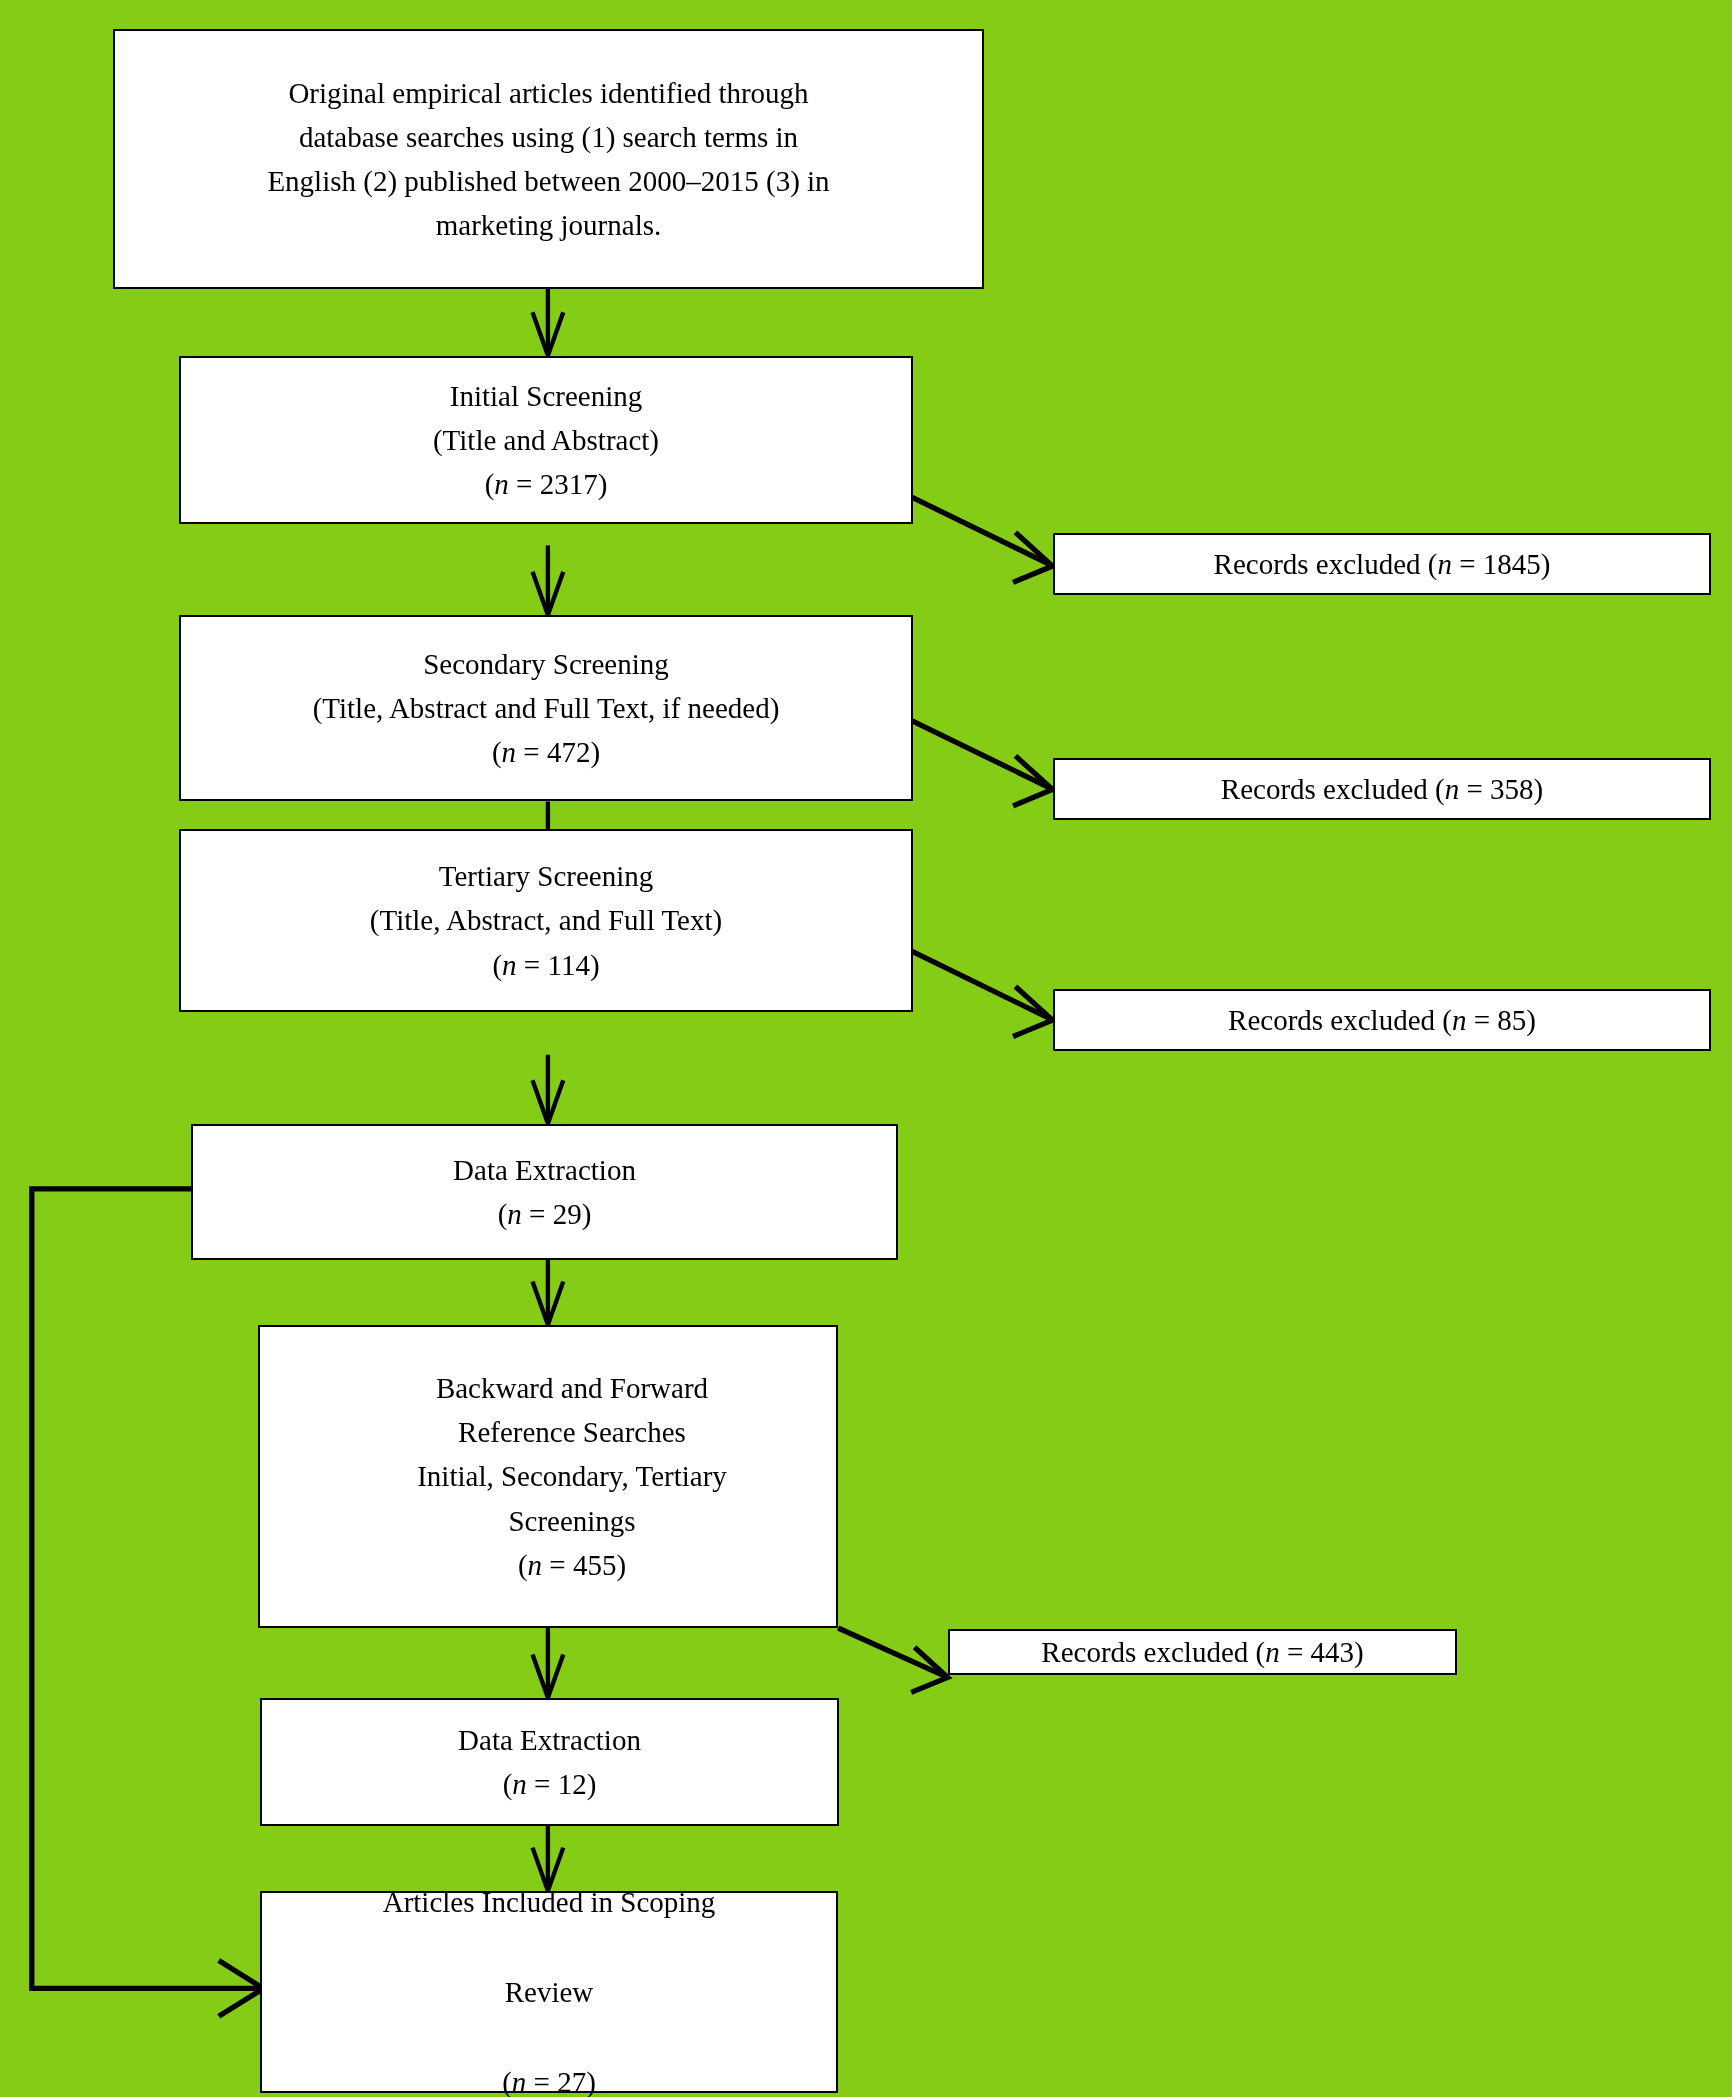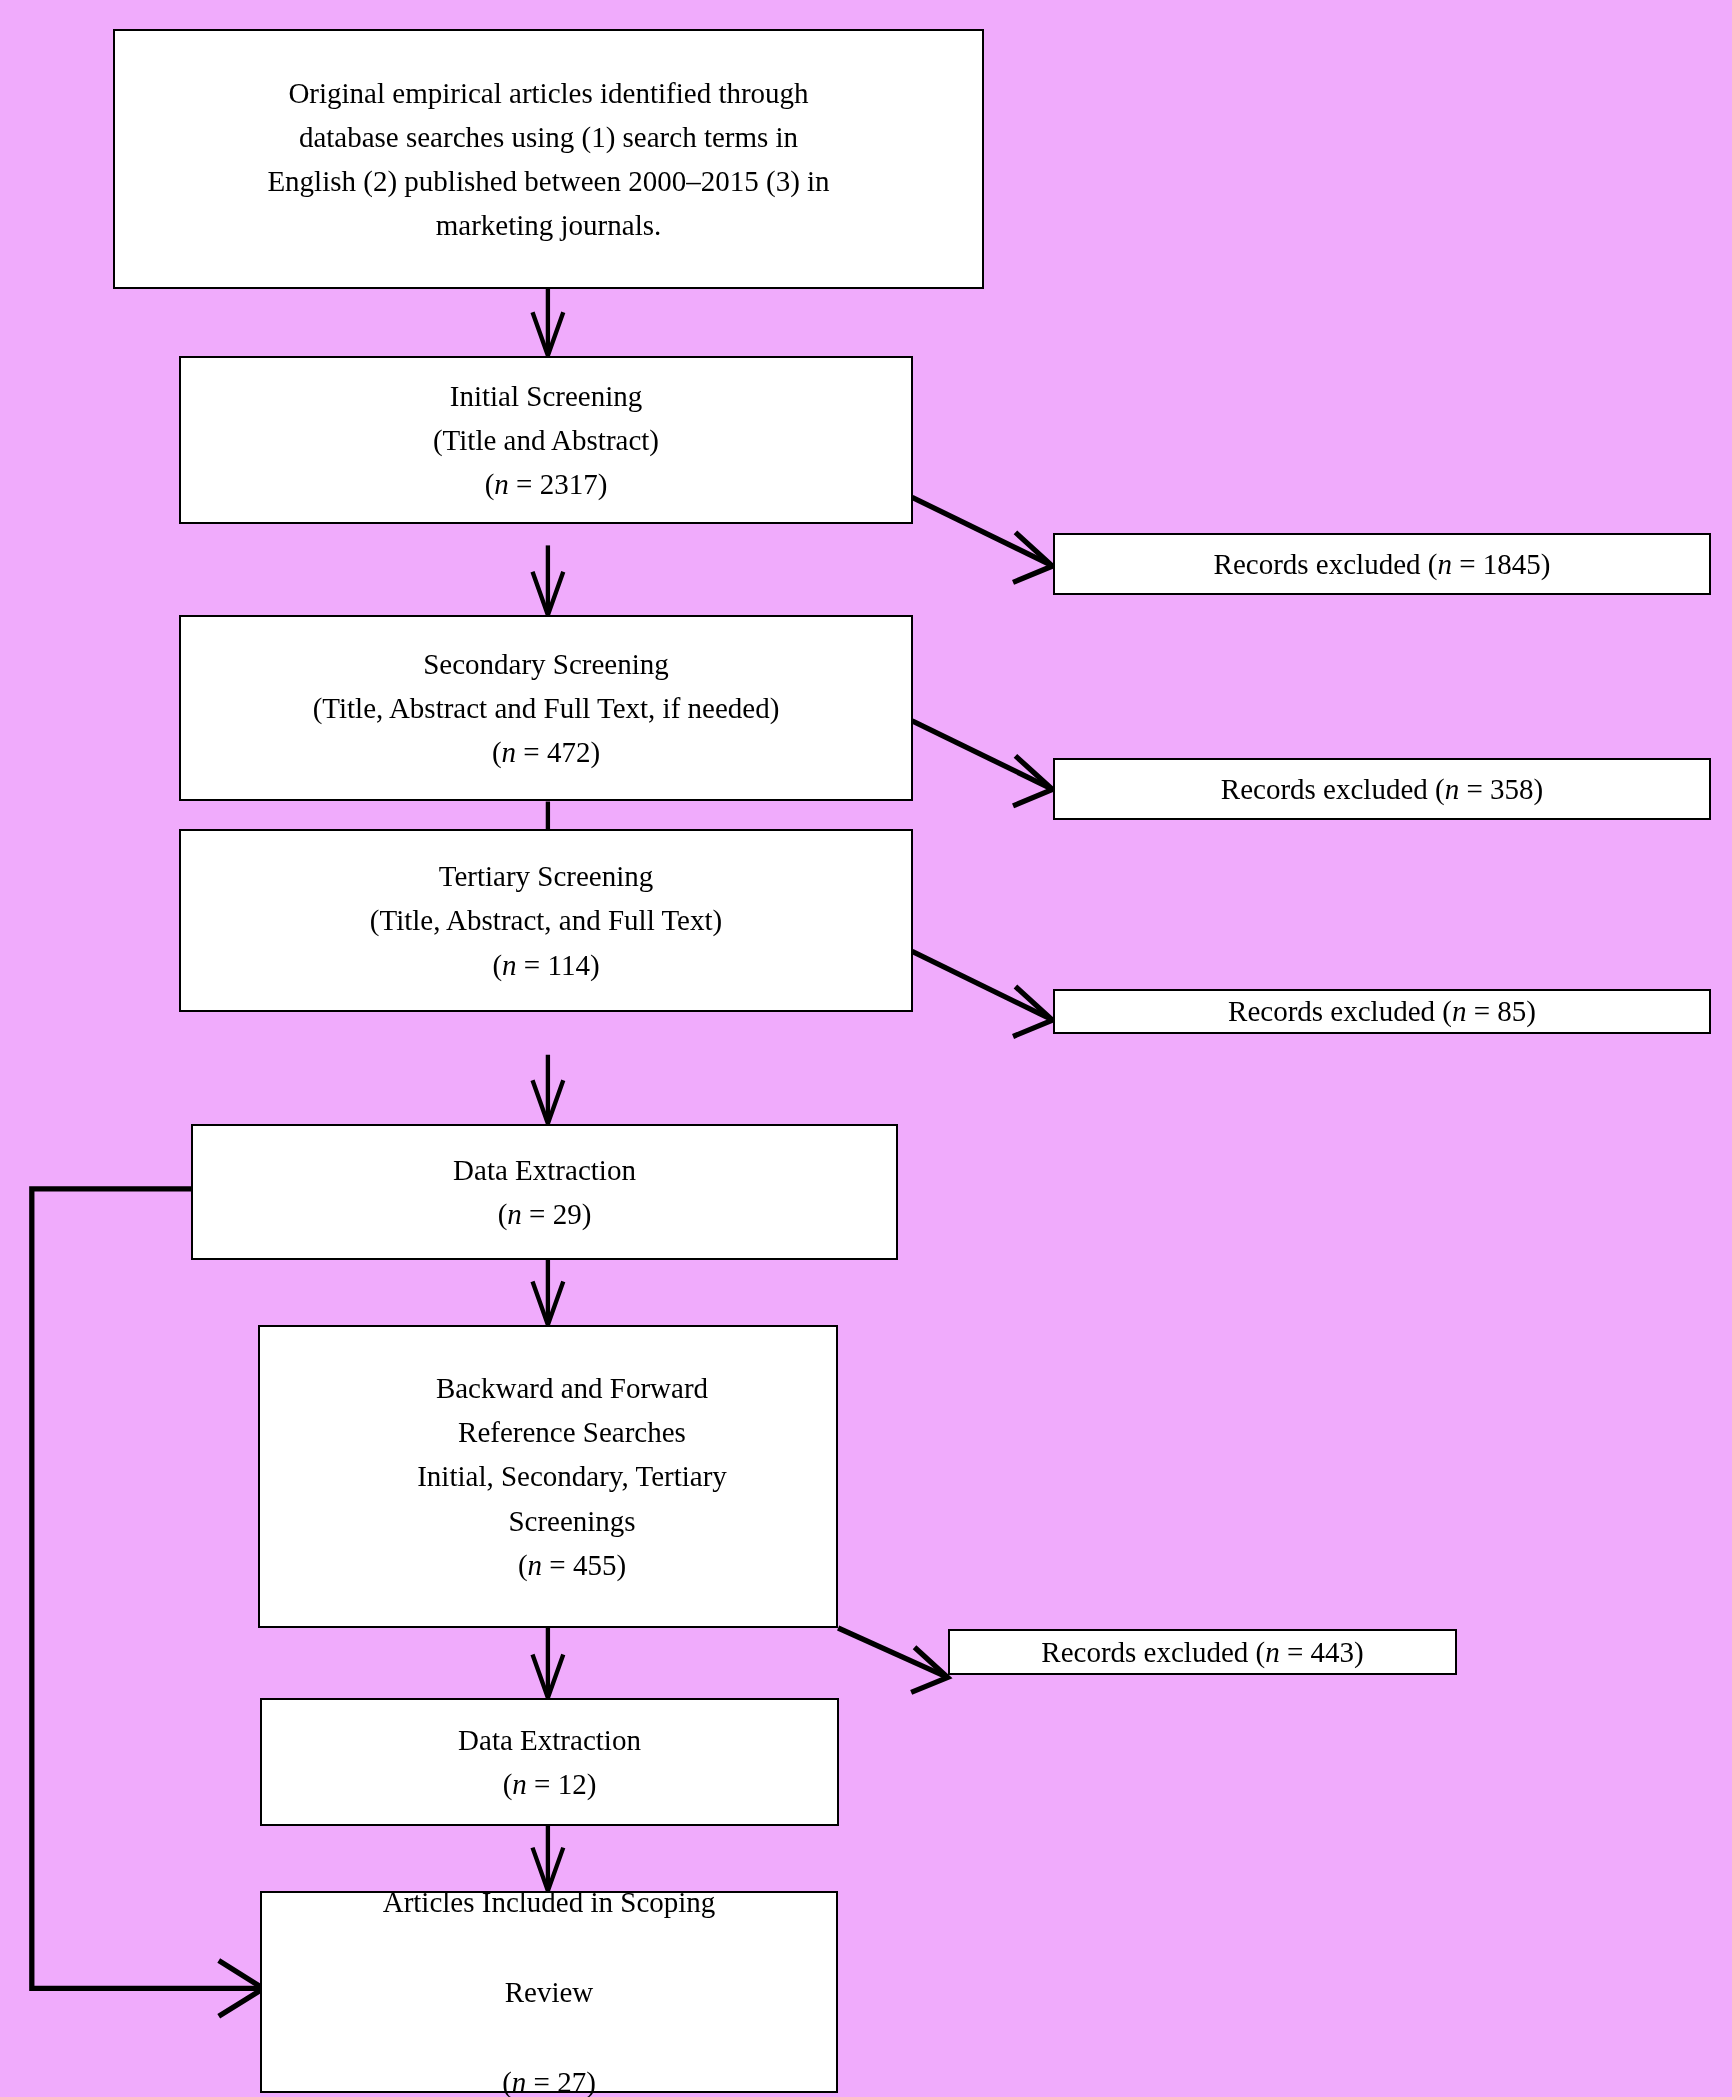--- a/index.html
+++ b/index.html
@@ -4,21 +4,21 @@
 <style>
   html, body {
     margin: 0;
     padding: 0;
     background: #ffffff;
   }
   #stage {
     position: relative;
     width: 1732px;
     height: 2097px;
-    background: #f0abfc;
+    background: #84cc16;
     font-family: "Liberation Serif", "DejaVu Serif", serif;
     color: #000000;
     overflow: hidden;
   }
   #wires {
     position: absolute;
     inset: 0;
     width: 1732px;
     height: 2097px;
   }
@@ -121,21 +121,21 @@
   <div class="node" style="left:1053px; top:758px; width:658px; height:62px;">
     <span class="line nowrap"><span>Records excluded (</span><span class="it">n</span><span> = 358)</span></span>
   </div>
 
   <div class="node" style="left:179px; top:829px; width:734px; height:183px;">
     <span class="line">Tertiary Screening</span>
     <span class="line">(Title, Abstract, and Full Text)</span>
     <span class="line nowrap"><span>(</span><span class="it">n</span><span> = 114)</span></span>
   </div>
 
-  <div class="node" style="left:1053px; top:989px; width:658px; height:45px;">
+  <div class="node" style="left:1053px; top:989px; width:658px; height:62px;">
     <span class="line nowrap"><span>Records excluded (</span><span class="it">n</span><span> = 85)</span></span>
   </div>
 
   <div class="node" style="left:191px; top:1124px; width:707px; height:136px;">
     <span class="line">Data Extraction</span>
     <span class="line nowrap"><span>(</span><span class="it">n</span><span> = 29)</span></span>
   </div>
 
   <div class="node" style="left:258px; top:1325px; width:580px; height:303px;padding-left:48px;">
     <span class="line">Backward and Forward</span>

